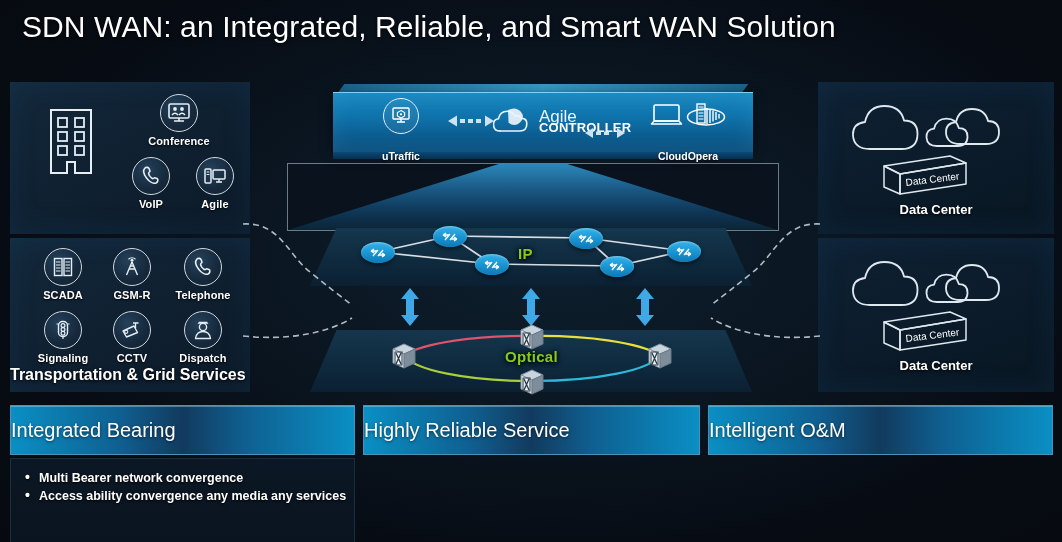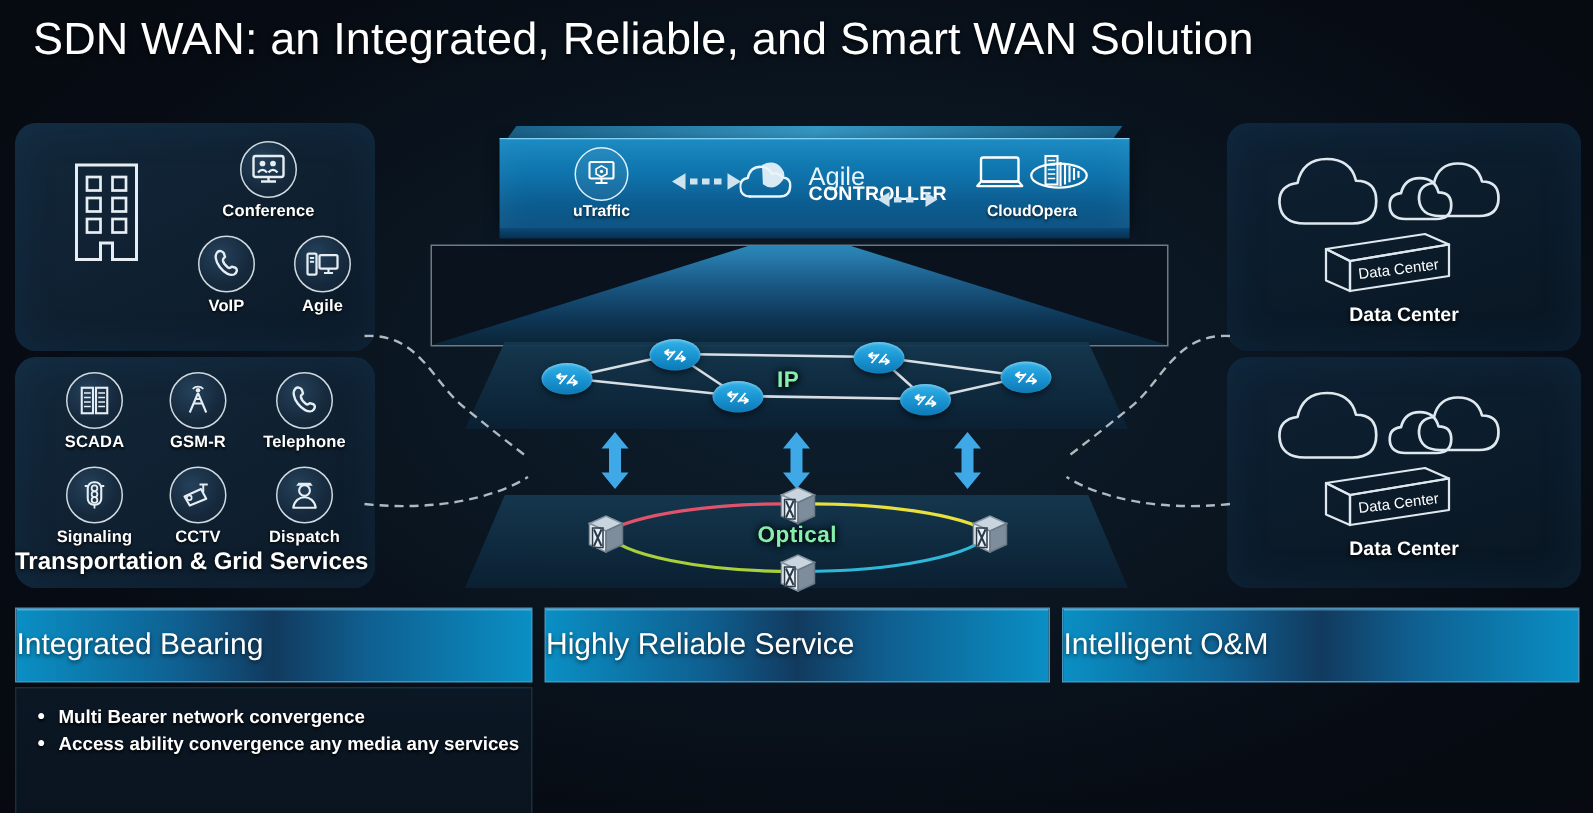--- a/index.html
+++ b/index.html
@@ -16,21 +16,21 @@
   
   #title {
     position:absolute; left:22px; top:10px;
     font-size:30px; font-weight:400; letter-spacing:.1px;
     color:#ffffff; white-space:nowrap;
     text-shadow:0 1px 3px rgba(0,0,0,.8);
   }
 
   
   .panel {
-    position:absolute; border-radius:14px;
+    position:absolute; border-radius:0;
     background:linear-gradient(150deg,#13283a 0%,#102233 38%,#0c1a28 100%);
     box-shadow:inset 0 0 28px rgba(30,90,140,.18);
   }
   .panel.dc {
     background:linear-gradient(160deg,#0e2133 0%,#0b1b2a 55%,#091622 100%);
   }
   #panel-oa   { left:10px;  top:82px;  width:240px; height:152px; }
   #panel-tg   { left:10px;  top:238px; width:240px; height:154px; }
   #panel-dc1  { left:818px; top:82px;  width:236px; height:152px; }
   #panel-dc2  { left:818px; top:238px; width:236px; height:154px; }
@@ -76,21 +76,21 @@
     background:linear-gradient(180deg,#1887c0 0%,#0f73ab 40%,#0c5d91 72%,#0a4d7c 100%);
     border-top:1px solid #7fd2f5;
     box-shadow:0 3px 10px rgba(0,0,0,.55), inset 0 0 22px rgba(120,210,245,.12);
   }
   #ctrl-base {
     position:absolute; left:0; top:68px; width:420px; height:7px;
     background:linear-gradient(180deg,#0a4a78,#072f4f);
   }
   .ctrl-item { position:absolute; text-align:center; color:#fff; }
   .ctrl-item .cap {
-    font-size:10.5px; font-weight:bold; margin-top:1px; white-space:nowrap;
+    font-size:10.5px; font-weight:bold; margin-top:16px; white-space:nowrap;
     text-shadow:0 1px 2px rgba(0,0,0,.7);
   }
   .ctrl-ring {
     width:36px; height:36px; border-radius:50%;
     border:1.5px solid #dff0fa; margin:0 auto;
     display:flex; align-items:center; justify-content:center;
     background:rgba(255,255,255,.06);
   }
   .dotarrow { position:absolute; }
 
@@ -110,21 +110,21 @@
     position:absolute;
     background:linear-gradient(180deg,#15384f 0%,#0f2b40 55%,#0b2033 100%);
     opacity:.95;
   }
   #plane-ip  { left:310px; top:228px; width:442px; height:58px;
                clip-path:polygon(6% 0%, 94% 0%, 100% 100%, 0% 100%); }
   #plane-opt { left:310px; top:330px; width:442px; height:62px;
                clip-path:polygon(6% 0%, 94% 0%, 100% 100%, 0% 100%); }
 
   .layer-label {
-    position:absolute; font-size:15px; font-weight:bold; color:#86efac;
+    position:absolute; font-size:15px; font-weight:bold; color:#84cc16;
     text-shadow:0 1px 4px #000, 0 0 6px rgba(0,0,0,.8); letter-spacing:.3px;
   }
 
   .router {
     position:absolute; width:34px; height:21px;
     border-radius:50%;
     background:linear-gradient(180deg,#35b3e8 0%,#1b97d4 48%,#0d79b6 100%);
     box-shadow:0 2px 4px rgba(0,0,0,.5), inset 0 1px 2px rgba(255,255,255,.35);
     display:flex; align-items:center; justify-content:center;
   }

